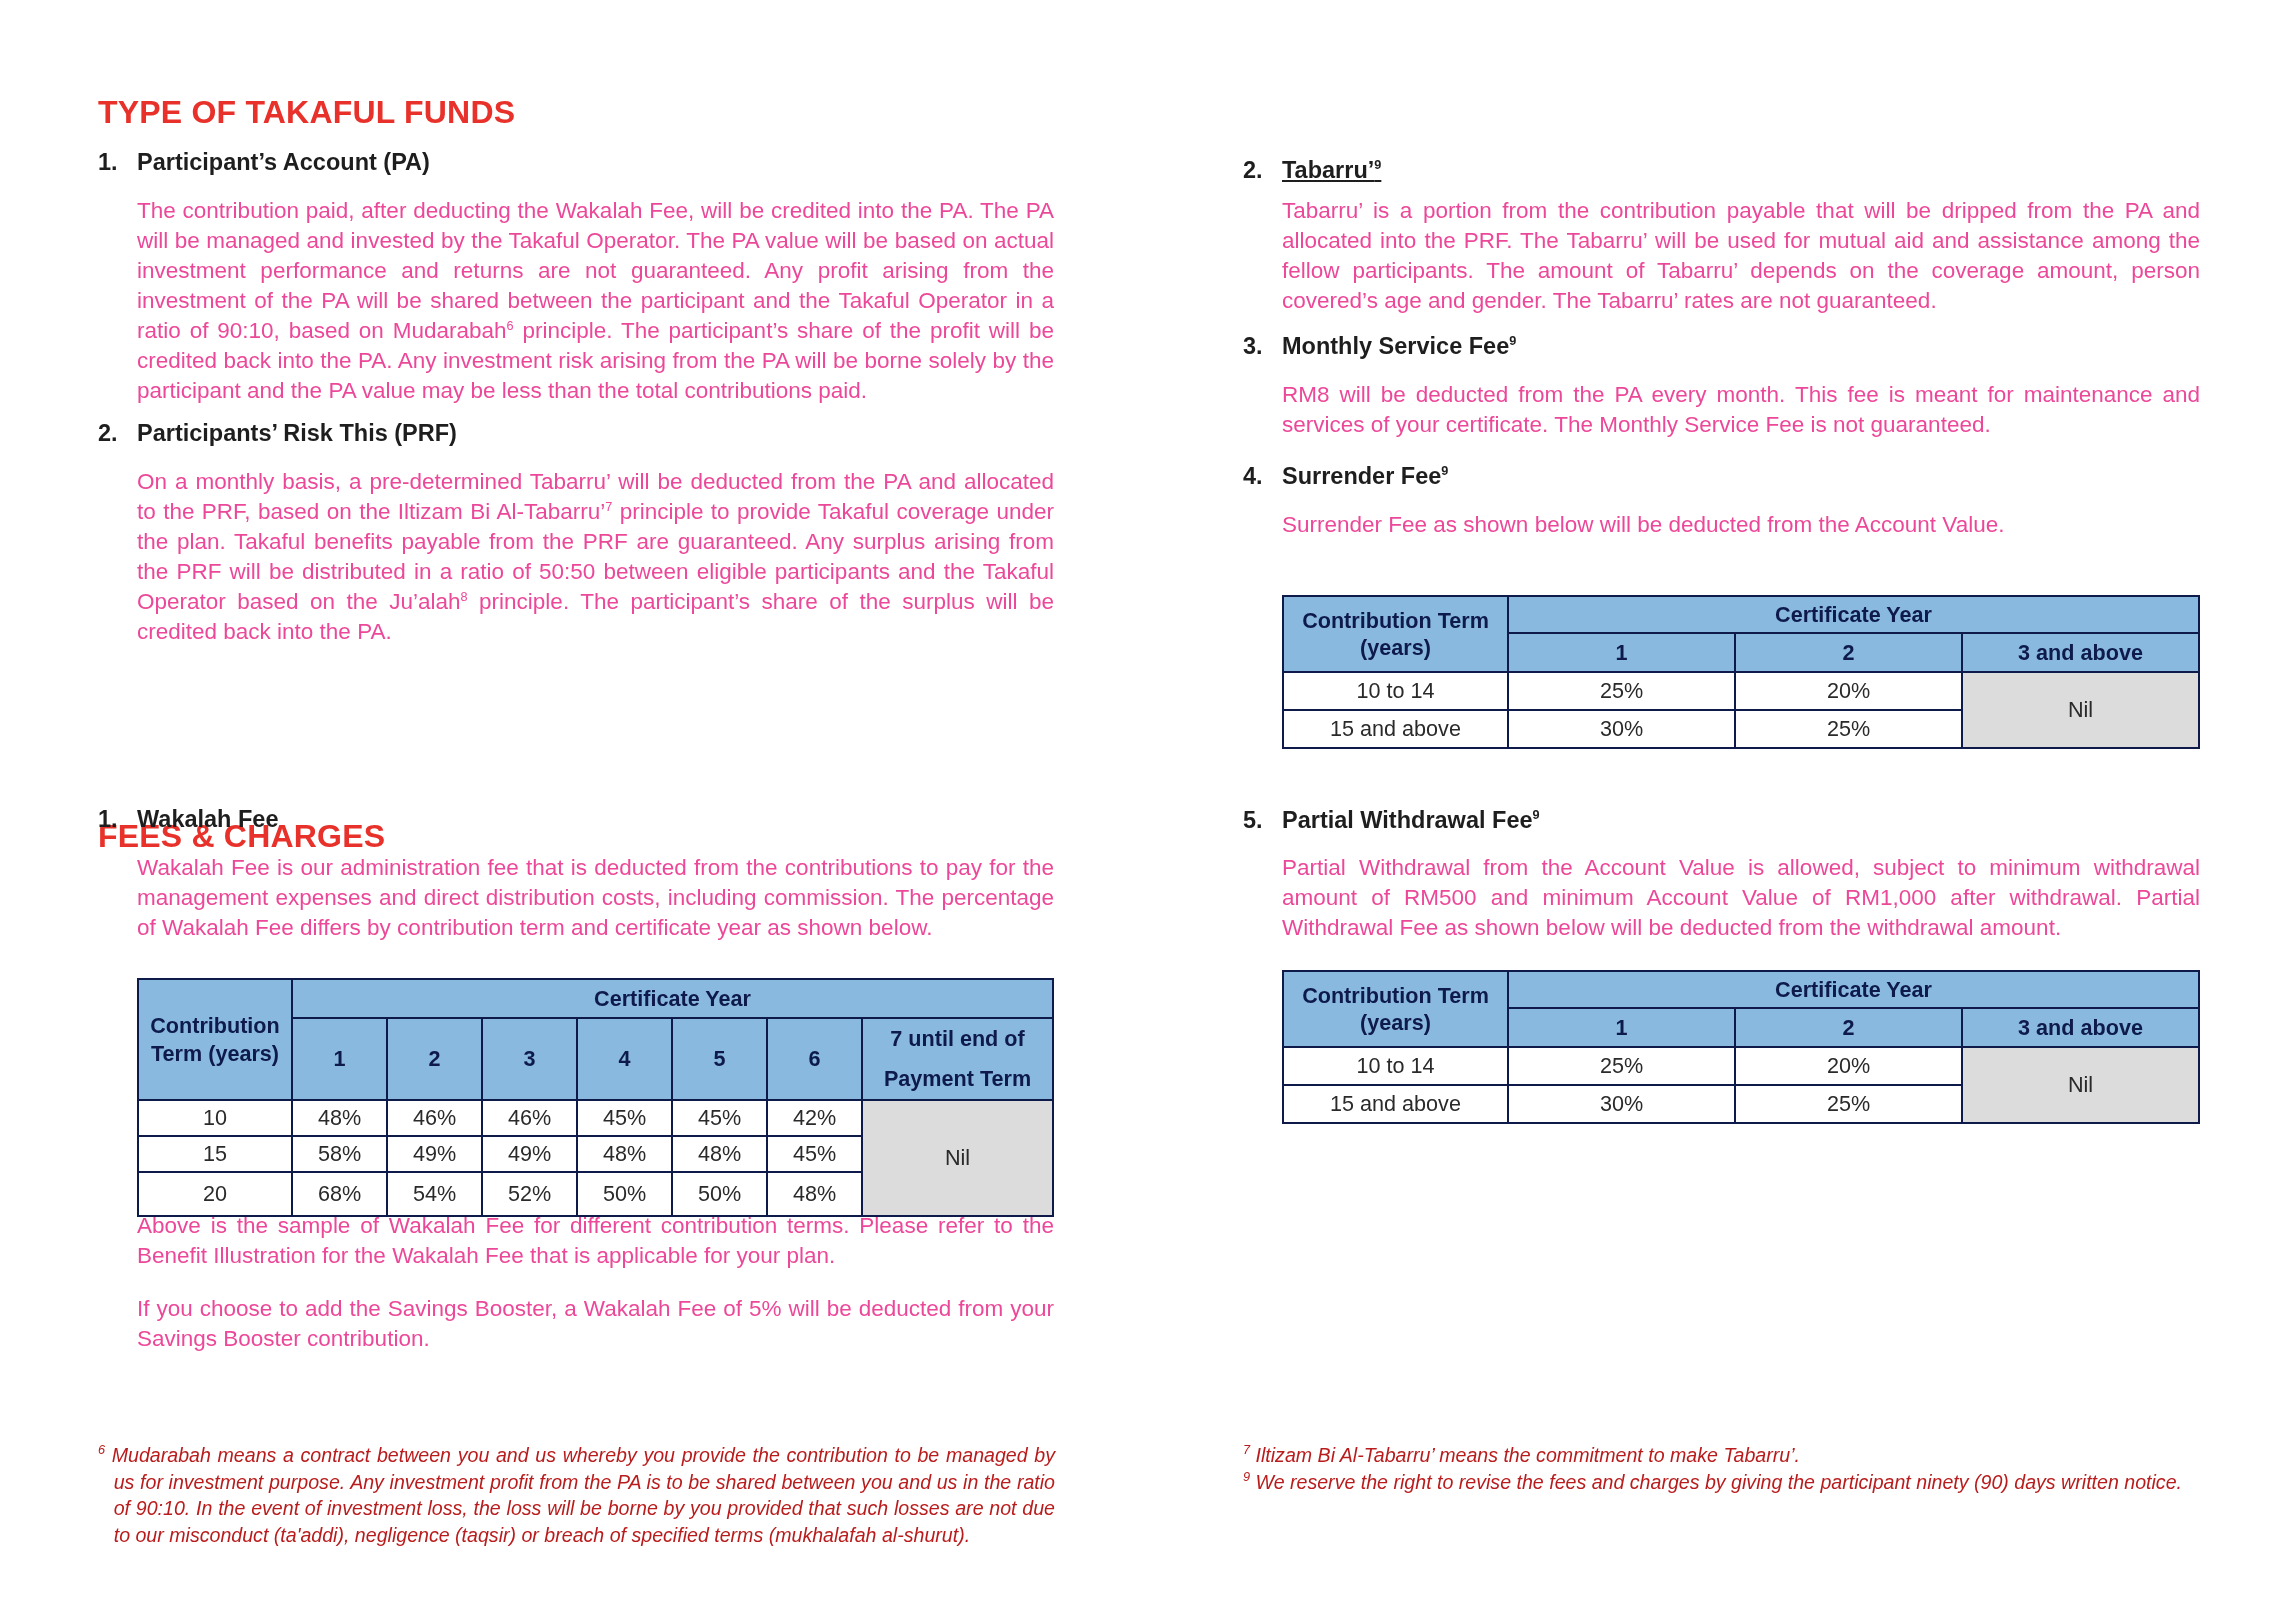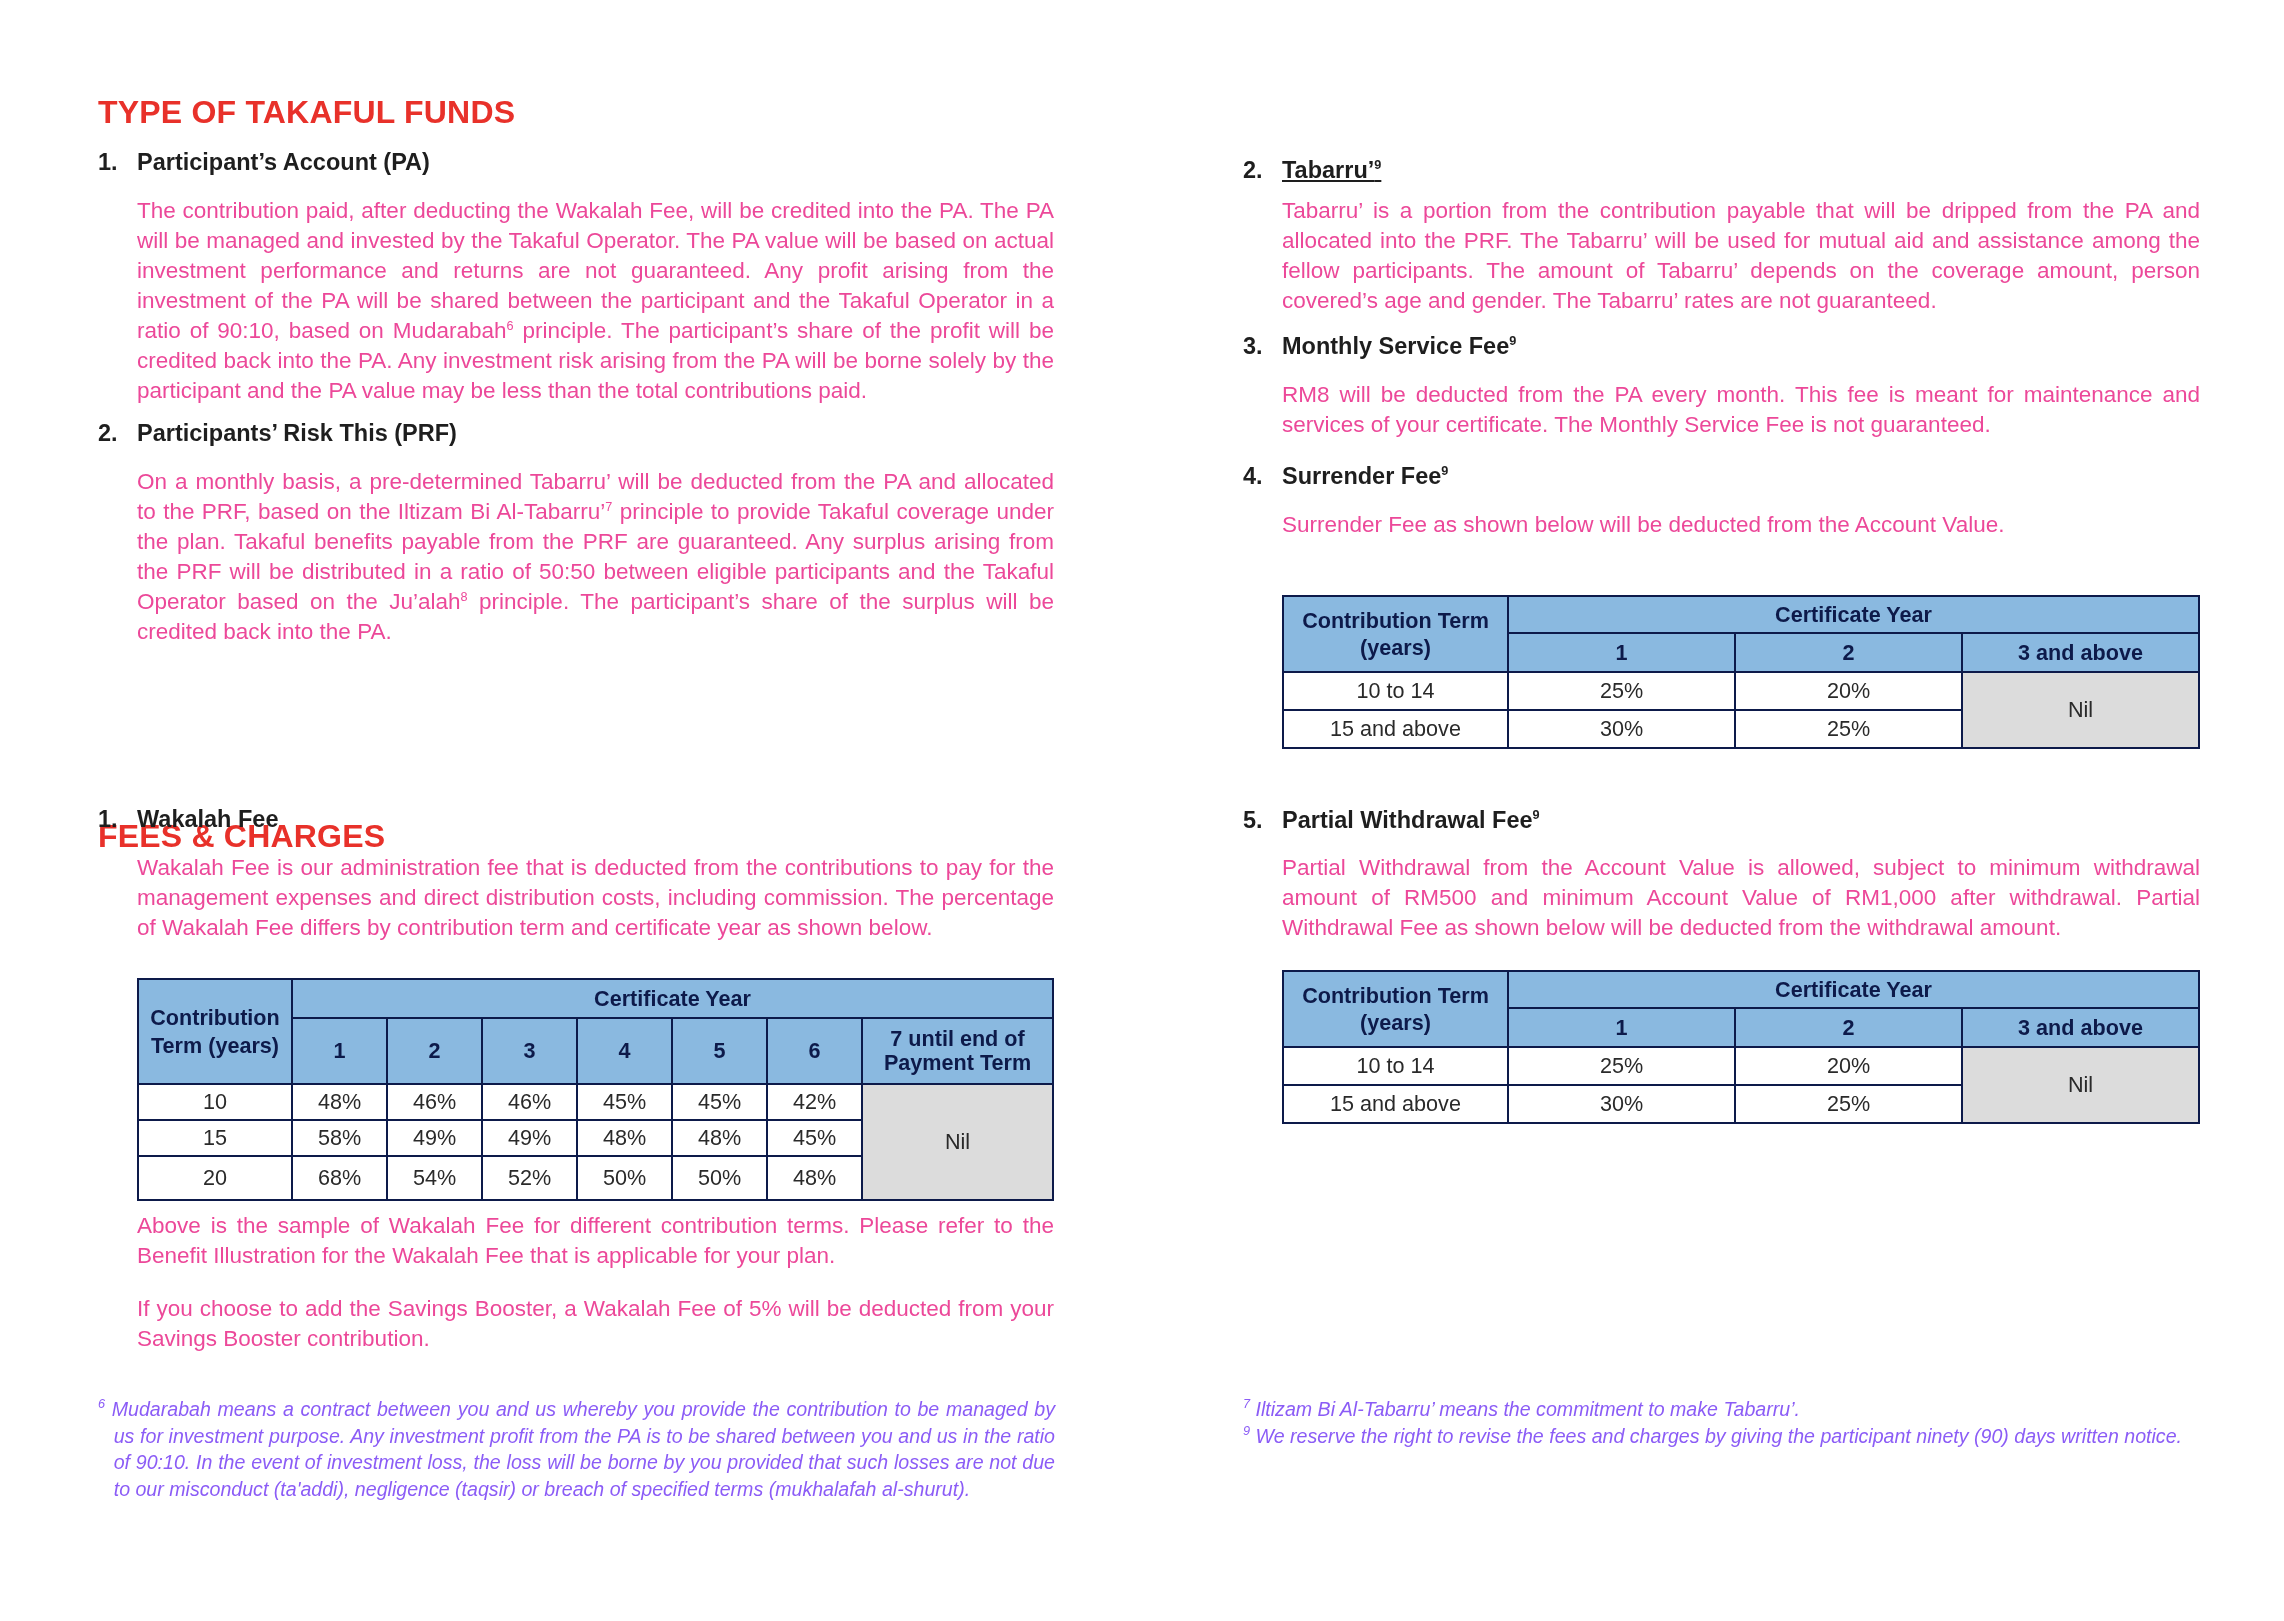--- a/index.html
+++ b/index.html
@@ -10,21 +10,21 @@
   .right { left:1243px; width:958px; }
   .section-title { position:absolute; color:#e8312a; font-weight:bold; font-size:32px; letter-spacing:0.2px; }
   .item-heading { position:absolute; font-weight:bold; font-size:23.5px; color:#1e1e1e; }
   .item-heading .num { display:inline-block; width:39px; }
   .para { position:absolute; font-size:22.5px; line-height:30px; text-align:justify; color:#ec4899; }
   sup { font-size:12.7px; line-height:0; vertical-align:super; }
   table.fee { position:absolute; border-collapse:collapse; font-size:21.6px; color:#2a2a2a; }
   table.fee td, table.fee th { border:2.9px solid #0d1a4a; text-align:center; padding:0; }
   table.fee th { background:#8ab9e0; color:#0d1a4a; font-weight:bold; }
   table.fee td.nil { background:#dcdcdc; }
-  .footnote { position:absolute; font-size:19.6px; line-height:26.5px; font-style:italic; color:#8b5cf6; text-align:justify; }
+  .footnote { position:absolute; font-size:19.6px; line-height:26.5px; font-style:italic; color:#b91c1c; text-align:justify;margin-top:46px; }
   .footnote .fn { padding-left:15.7px; text-indent:-15.7px; }
 </style>
 </head>
 <body>
 
 <div class="col left">
   <div class="section-title" style="top:94px;left:0;">TYPE OF TAKAFUL FUNDS</div>
 
   <div class="item-heading" style="top:149px;left:0;">
     <span class="num">1.</span><span>Participant’s Account (PA)</span>
@@ -53,21 +53,21 @@
       <th rowspan="2" style="width:152px;line-height:27.4px;">Contribution Term (years)</th>
       <th colspan="7">Certificate Year</th>
     </tr>
     <tr style="height:66px;">
       <th style="width:93px;">1</th>
       <th style="width:93px;">2</th>
       <th style="width:93px;">3</th>
       <th style="width:93px;">4</th>
       <th style="width:93px;">5</th>
       <th style="width:93px;">6</th>
-      <th style="line-height:24px;">7 until end of Payment Term</th>
+      <th style="line-height:40px;">7 until end of Payment Term</th>
     </tr>
     <tr style="height:36px;">
       <td>10</td>
       <td>48%</td>
       <td>46%</td>
       <td>46%</td>
       <td>45%</td>
       <td>45%</td>
       <td>42%</td>
       <td rowspan="3" class="nil">Nil</td>

